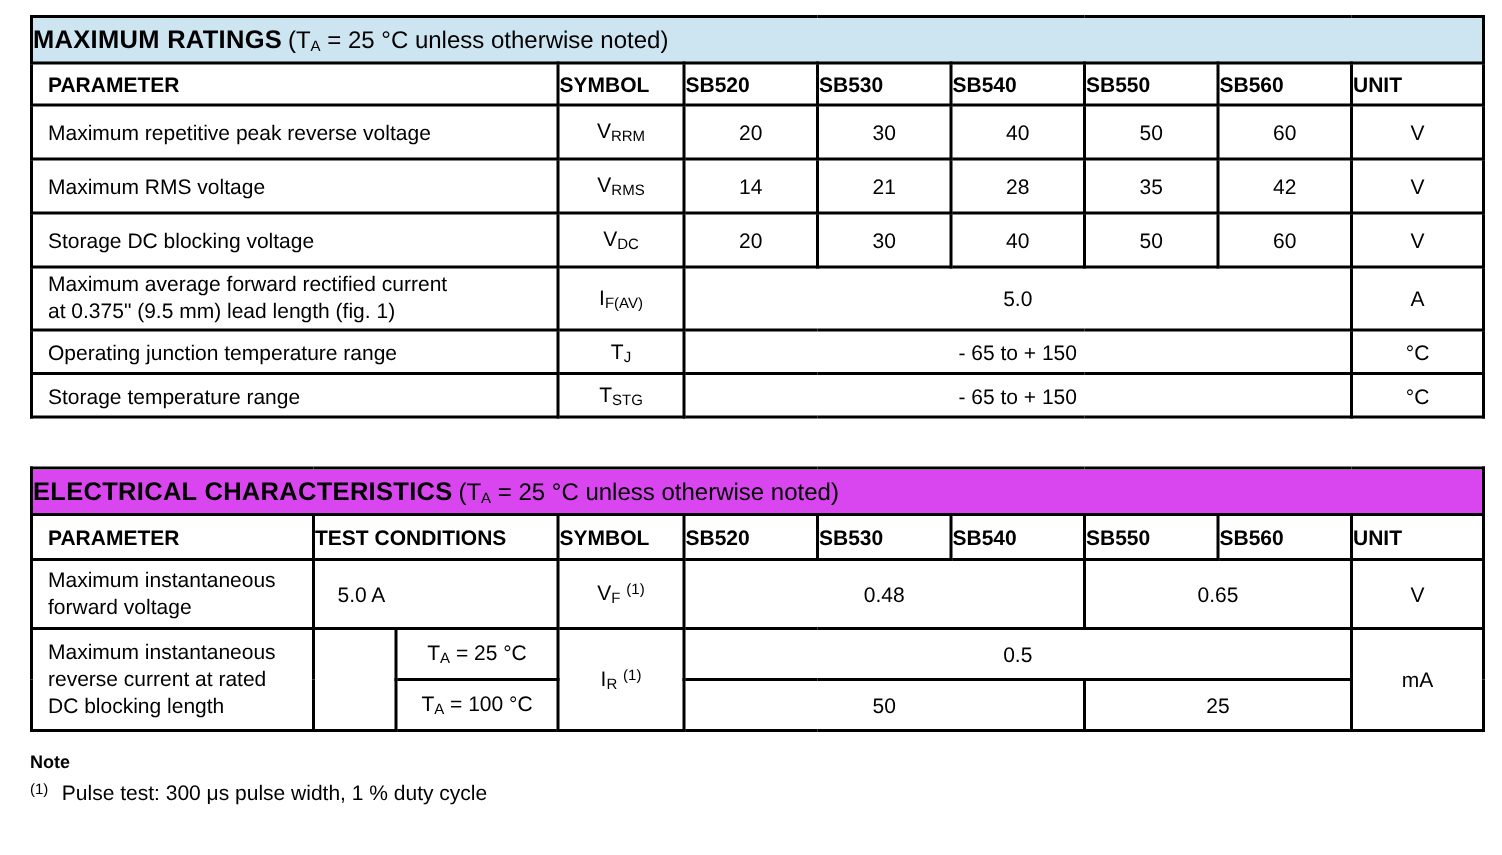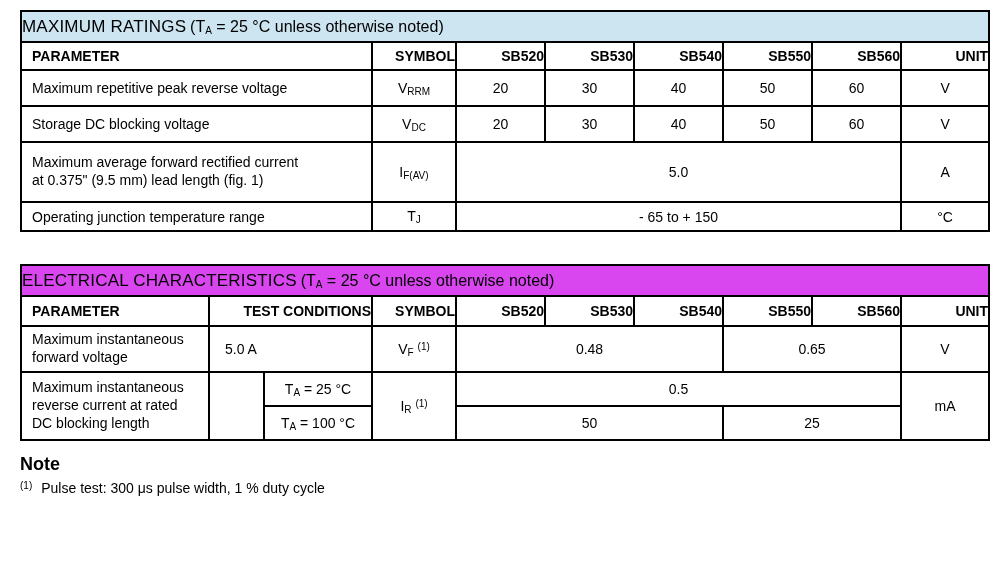--- a/index.html
+++ b/index.html
@@ -22,45 +22,45 @@
     padding: 0;
     font-size: 14px;
     vertical-align: middle;
     overflow: hidden;
   }
   .title-cell {
     height: 31px;
     padding-left: 13px;
     text-align: left;
   }
-  .ttl { font-weight: normal; font-size: 17px; letter-spacing: 0.2px; }
+  .ttl { font-weight: bold; font-size: 17px; letter-spacing: 0.2px; }
   .ttl-note { font-size: 16px; }
 
-  .hdr th { font-weight: bold; font-size: 14px; text-align: right; }
+  .hdr th { font-weight: bold; font-size: 14px; text-align: left; }
   .t1 .hdr th { height: 28px; }
   .t2 .hdr th { height: 30px; }
   th.l, td.l { text-align: left; padding-left: 10px; padding-right: 4px; }
   td.c { text-align: center; }
 
   .h30 { height: 36px; }
-  .h47 { height: 60px; }
+  .h47 { height: 42px; }
   .h29 { height: 29px; }
   .h46 { height: 46px; }
   .h34 { height: 34px; }
 
   .plines div { line-height: 1.28; }
 
   sub.ss { font-size: 10px; vertical-align: -2px; line-height: 1; letter-spacing: 0; }
   sup.sp { font-size: 10px; vertical-align: 4px; line-height: 1; }
   .sym { font-size: 14.5px; }
 
   .gap { height: 32px; }
 
   .note-block { margin-top: 13px; }
-  .note-label { font-weight: bold; font-size: 18px; }
+  .note-label { font-weight: bold; font-size: 12px; }
   .note-line { font-size: 14px; margin-top: 5px; }
   .note-ref { font-size: 10px; vertical-align: 4px; margin-right: 9px; }
 </style>
 </head>
 <body>
 
 <div class="page">
 
   <table class="tbl t1">
     <colgroup>
@@ -94,20 +94,30 @@
       <td class="l">Maximum repetitive peak reverse voltage</td>
       <td class="c sym"><span>V</span><sub class="ss">RRM</sub></td>
       <td class="c">20</td>
       <td class="c">30</td>
       <td class="c">40</td>
       <td class="c">50</td>
       <td class="c">60</td>
       <td class="c">V</td>
     </tr>
     <tr class="h30">
+      <td class="l">Maximum RMS voltage</td>
+      <td class="c sym"><span>V</span><sub class="ss">RMS</sub></td>
+      <td class="c">14</td>
+      <td class="c">21</td>
+      <td class="c">28</td>
+      <td class="c">35</td>
+      <td class="c">42</td>
+      <td class="c">V</td>
+    </tr>
+    <tr class="h30">
       <td class="l">Storage DC blocking voltage</td>
       <td class="c sym"><span>V</span><sub class="ss">DC</sub></td>
       <td class="c">20</td>
       <td class="c">30</td>
       <td class="c">40</td>
       <td class="c">50</td>
       <td class="c">60</td>
       <td class="c">V</td>
     </tr>
     <tr class="h47">
@@ -115,20 +125,26 @@
         <div>Maximum average forward rectified current</div>
         <div>at 0.375" (9.5 mm) lead length (fig. 1)</div>
       </td>
       <td class="c sym"><span>I</span><sub class="ss">F(AV)</sub></td>
       <td class="c" colspan="5">5.0</td>
       <td class="c">A</td>
     </tr>
     <tr class="h29">
       <td class="l">Operating junction temperature range</td>
       <td class="c sym"><span>T</span><sub class="ss">J</sub></td>
+      <td class="c" colspan="5">- 65 to + 150</td>
+      <td class="c">°C</td>
+    </tr>
+    <tr class="h29">
+      <td class="l">Storage temperature range</td>
+      <td class="c sym"><span>T</span><sub class="ss">STG</sub></td>
       <td class="c" colspan="5">- 65 to + 150</td>
       <td class="c">°C</td>
     </tr>
   </tbody>
     </table>
 
   <div class="gap"></div>
 
   <table class="tbl t2">
     <colgroup>

